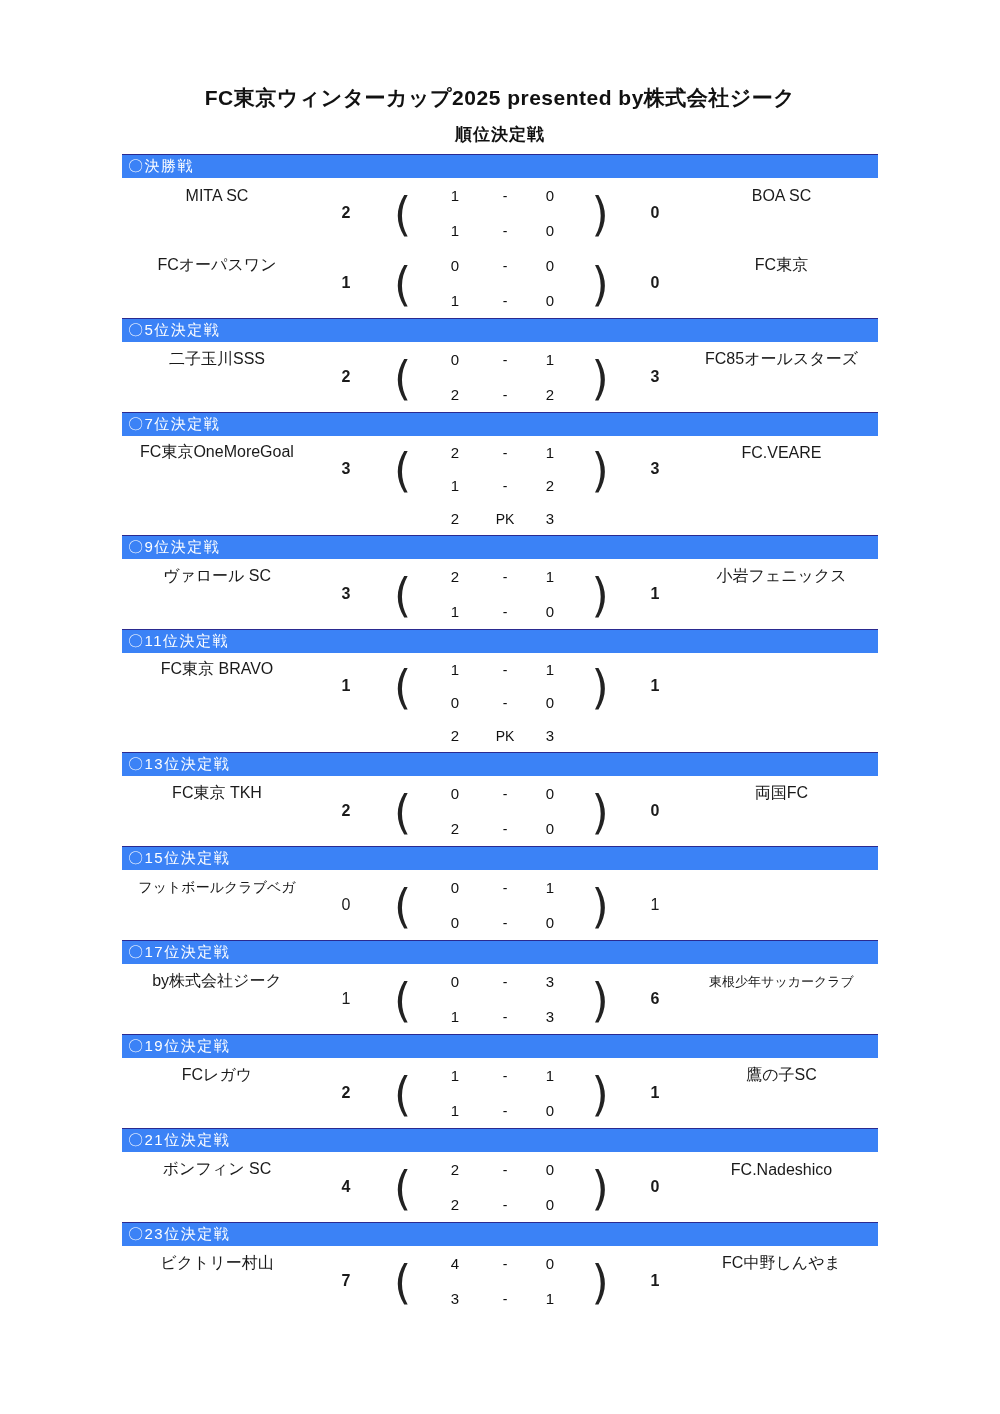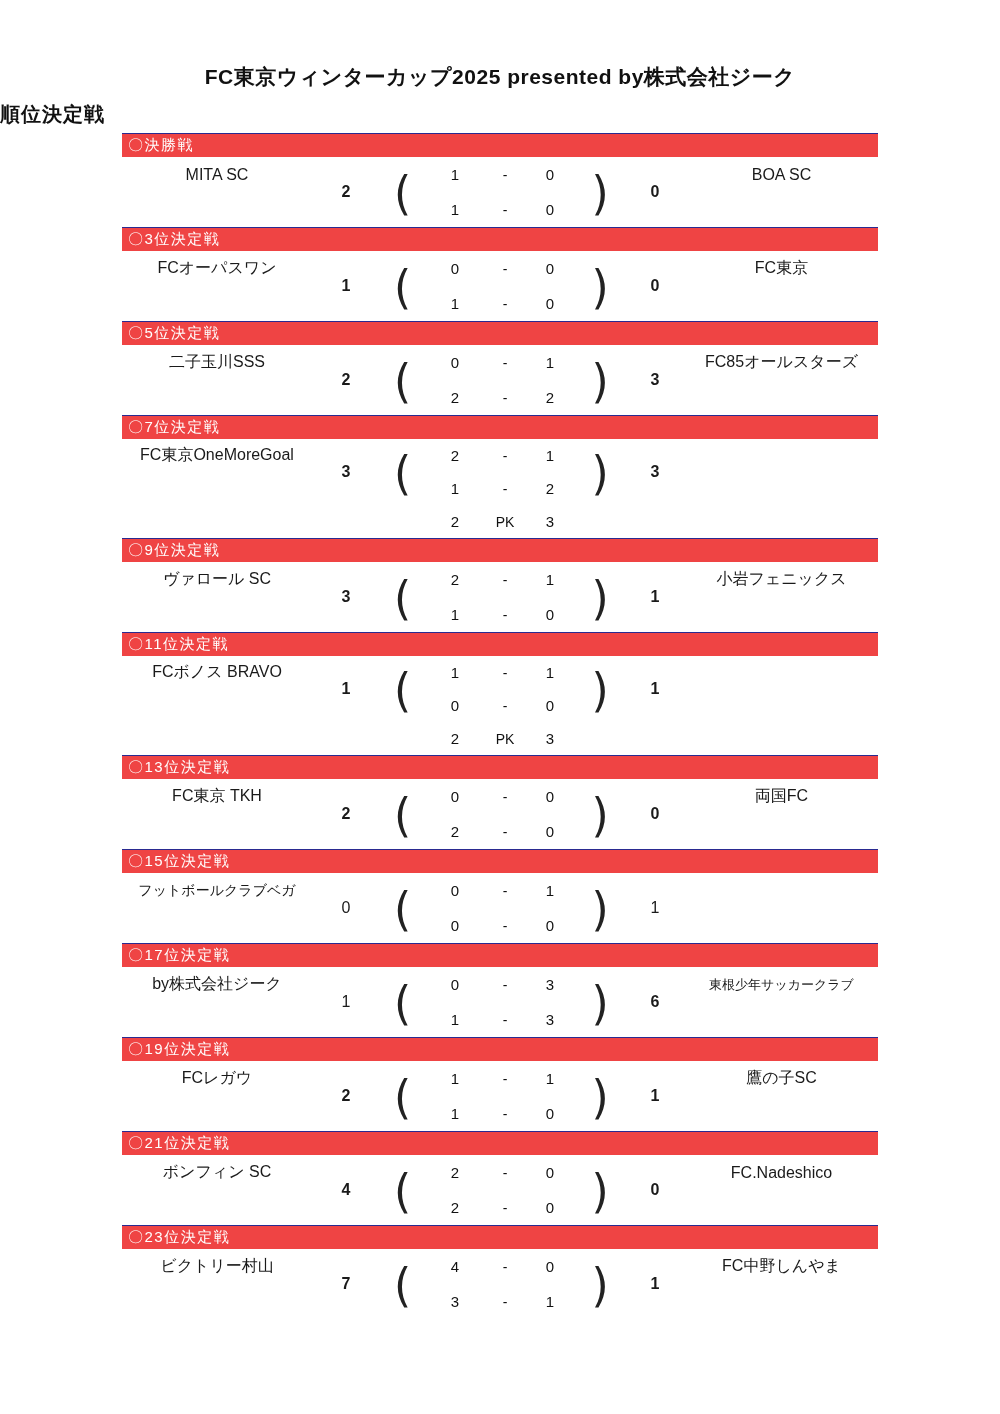--- a/index.html
+++ b/index.html
@@ -1,32 +1,32 @@
 <!DOCTYPE html>
 <html lang="ja"><head>
 <meta charset="utf-8">
 <style>
   html,body{margin:0;padding:0;}
   body{
     width:1000px;height:1414px;background:#ffffff;overflow:hidden;
     font-family:"Liberation Sans","DejaVu Sans",sans-serif;color:#1a1a1a;
   }
   .page{position:relative;width:1000px;height:1414px;background:#ffffff;}
-  .title-wrap{padding-top:59px;}
+  .title-wrap{padding-top:80px;}
   .doc-title{
     height:36px;line-height:36px;text-align:center;
     font-size:21px;font-weight:bold;letter-spacing:0.5px;color:#111;
   }
   .doc-subtitle{
-    height:38px;line-height:38px;text-align:left;
-    font-size:20px;font-weight:bold;letter-spacing:1px;color:#111;
+    height:38px;line-height:38px;text-align:center;
+    font-size:17px;font-weight:bold;letter-spacing:1px;color:#111;
   }
   .table{margin-left:122px;width:756px;}
   .bar{
-    height:24px;background:#ef4444;color:#ffffff;
+    height:24px;background:#3b82f6;color:#ffffff;
     display:flex;align-items:center;padding-left:6px;box-sizing:border-box;
     border-top:1px solid #2a2a90;
   }
   .bar-label{font-size:15px;letter-spacing:1.5px;white-space:nowrap;}
   .row{
     display:grid;
     grid-template-columns:190px 68px 45px 60px 40px 50px 50px 60px 193px;
     grid-auto-rows:35px;
   }
   .row.row3{grid-auto-rows:33px;}
@@ -79,23 +79,20 @@
         <div class="cell half c-h p2">1</div>
         <div class="cell half c-s p2">-</div>
         <div class="cell half c-a p2">0</div>
         <div class="cell paren close">)</div>
         <div class="cell score sc-a">0</div>
         <div class="cell team away">BOA SC</div>
       </div>
     </section>
 
     <section>
-      <div class="bar">
-        <span class="bar-label">〇3位決定戦</span>
-      </div>
       <div class="row">
         <div class="cell team home">FCオーパスワン</div>
         <div class="cell score sc-h">1</div>
         <div class="cell paren open">(</div>
         <div class="cell half c-h p1">0</div>
         <div class="cell half c-s p1">-</div>
         <div class="cell half c-a p1">0</div>
         <div class="cell half c-h p2">1</div>
         <div class="cell half c-s p2">-</div>
         <div class="cell half c-a p2">0</div>
@@ -137,20 +134,21 @@
         <div class="cell half c-s p1">-</div>
         <div class="cell half c-a p1">1</div>
         <div class="cell half c-h p2">1</div>
         <div class="cell half c-s p2">-</div>
         <div class="cell half c-a p2">2</div>
         <div class="cell half c-h p3">2</div>
         <div class="cell half c-s p3">PK</div>
         <div class="cell half c-a p3">3</div>
         <div class="cell paren close">)</div>
         <div class="cell score sc-a">3</div>
+        <div class="cell team away">FC.VEARE</div>
       </div>
     </section>
 
     <section>
       <div class="bar">
         <span class="bar-label">〇9位決定戦</span>
       </div>
       <div class="row">
         <div class="cell team home">ヴァロール SC</div>
         <div class="cell score sc-h">3</div>
@@ -165,21 +163,21 @@
         <div class="cell score sc-a">1</div>
         <div class="cell team away">小岩フェニックス</div>
       </div>
     </section>
 
     <section>
       <div class="bar">
         <span class="bar-label">〇11位決定戦</span>
       </div>
       <div class="row row3">
-        <div class="cell team home">FCボノス BRAVO</div>
+        <div class="cell team home">FC東京 BRAVO</div>
         <div class="cell score sc-h">1</div>
         <div class="cell paren open">(</div>
         <div class="cell half c-h p1">1</div>
         <div class="cell half c-s p1">-</div>
         <div class="cell half c-a p1">1</div>
         <div class="cell half c-h p2">0</div>
         <div class="cell half c-s p2">-</div>
         <div class="cell half c-a p2">0</div>
         <div class="cell half c-h p3">2</div>
         <div class="cell half c-s p3">PK</div>

